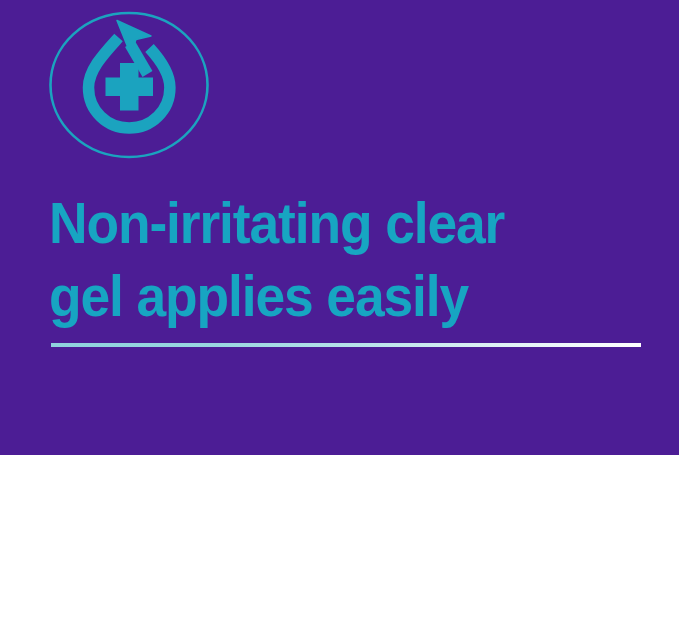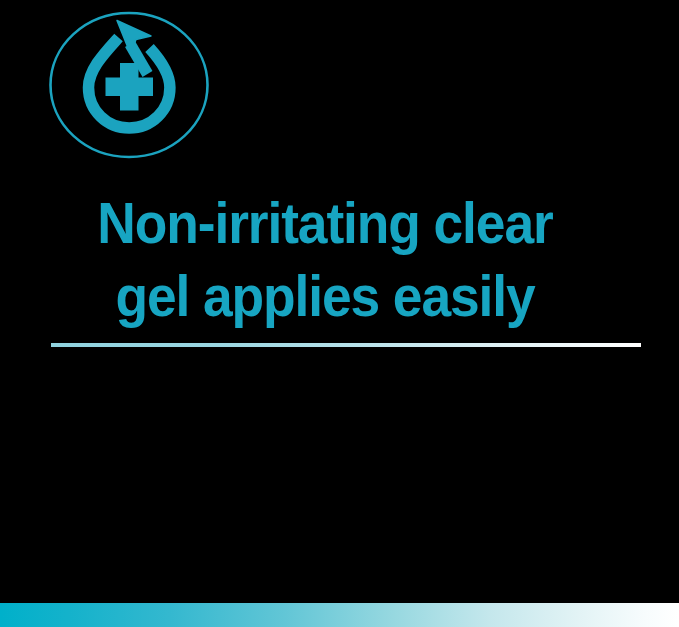--- a/index.html
+++ b/index.html
@@ -11,24 +11,23 @@
     height: 627px;
     background: #ffffff;
     font-family: "Liberation Sans", sans-serif;
     overflow: hidden;
     position: relative;
   }
 
   #canvas {
     position: relative;
     width: 679px;
-    height: 627px;
-    background: #000000;
+    height: 455px;
+    background: #4c1d95;
     overflow: hidden;
-    text-align: center;
   }
 
   
   #icon-badge {
     position: absolute;
     left: 48px;
     top: 11px;
     width: 162px;
     height: 150px;
   }

